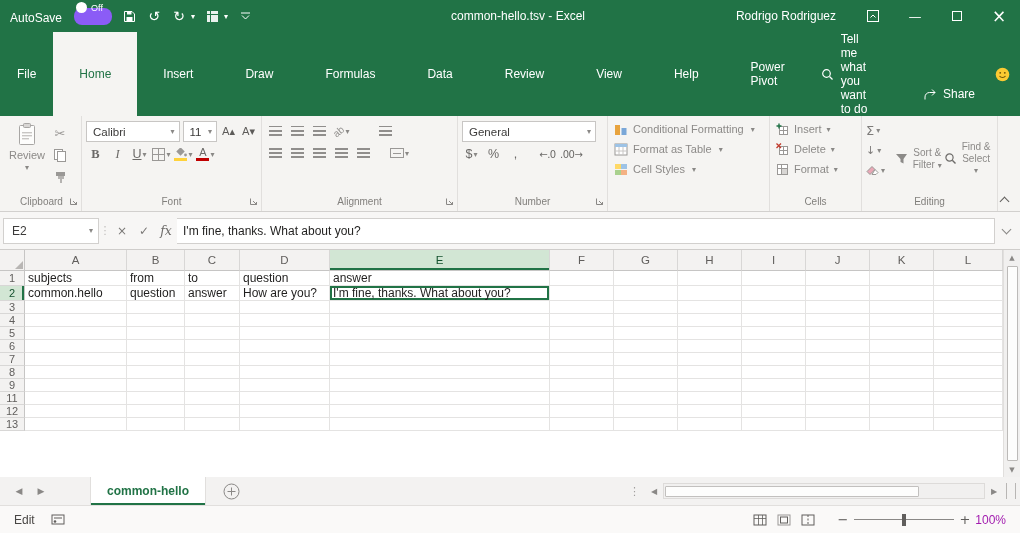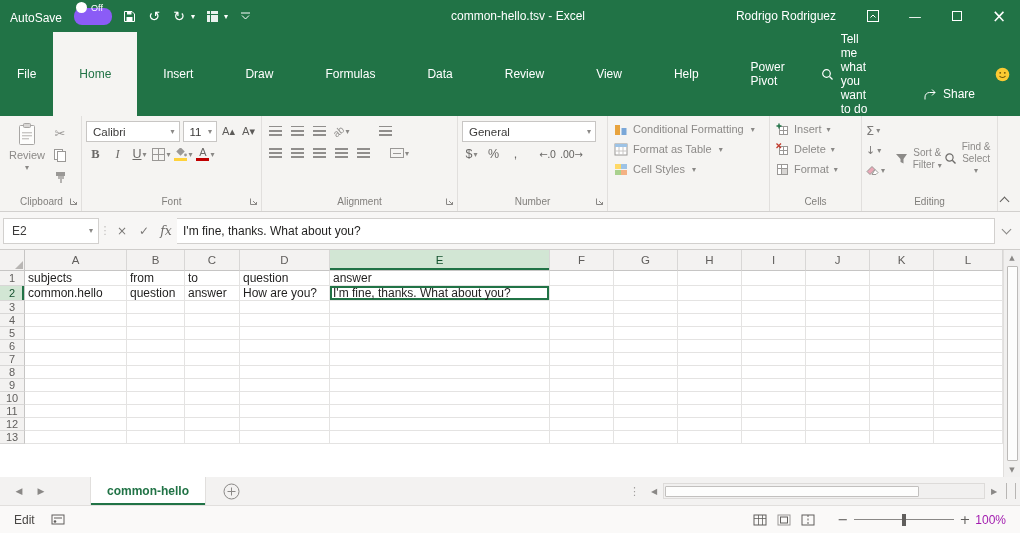--- a/index.html
+++ b/index.html
@@ -734,35 +734,20 @@
             <div class="cell col-E"></div>
             <div class="cell col-F"></div>
             <div class="cell col-G"></div>
             <div class="cell col-H"></div>
             <div class="cell col-I"></div>
             <div class="cell col-J"></div>
             <div class="cell col-K"></div>
             <div class="cell col-L"></div>
           </div>
           <div class="roww">
-            <div class="rowh">10</div>
-            <div class="cell col-A"></div>
-            <div class="cell col-B"></div>
-            <div class="cell col-C"></div>
-            <div class="cell col-D"></div>
-            <div class="cell col-E"></div>
-            <div class="cell col-F"></div>
-            <div class="cell col-G"></div>
-            <div class="cell col-H"></div>
-            <div class="cell col-I"></div>
-            <div class="cell col-J"></div>
-            <div class="cell col-K"></div>
-            <div class="cell col-L"></div>
-          </div>
-          <div class="roww">
             <div class="rowh">11</div>
             <div class="cell col-A"></div>
             <div class="cell col-B"></div>
             <div class="cell col-C"></div>
             <div class="cell col-D"></div>
             <div class="cell col-E"></div>
             <div class="cell col-F"></div>
             <div class="cell col-G"></div>
             <div class="cell col-H"></div>
             <div class="cell col-I"></div>

